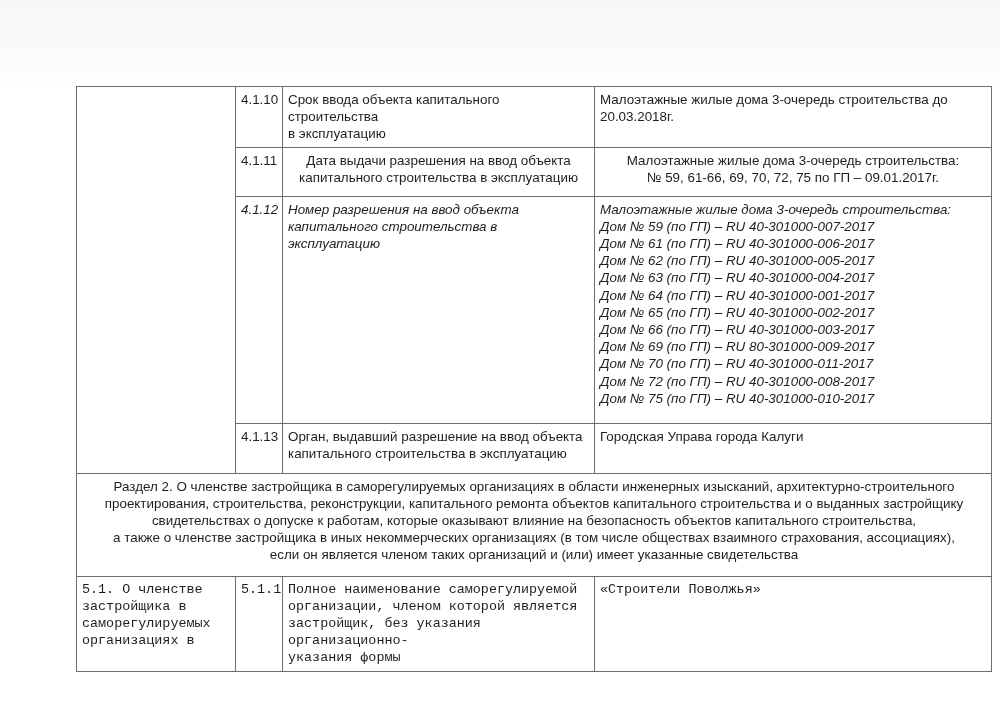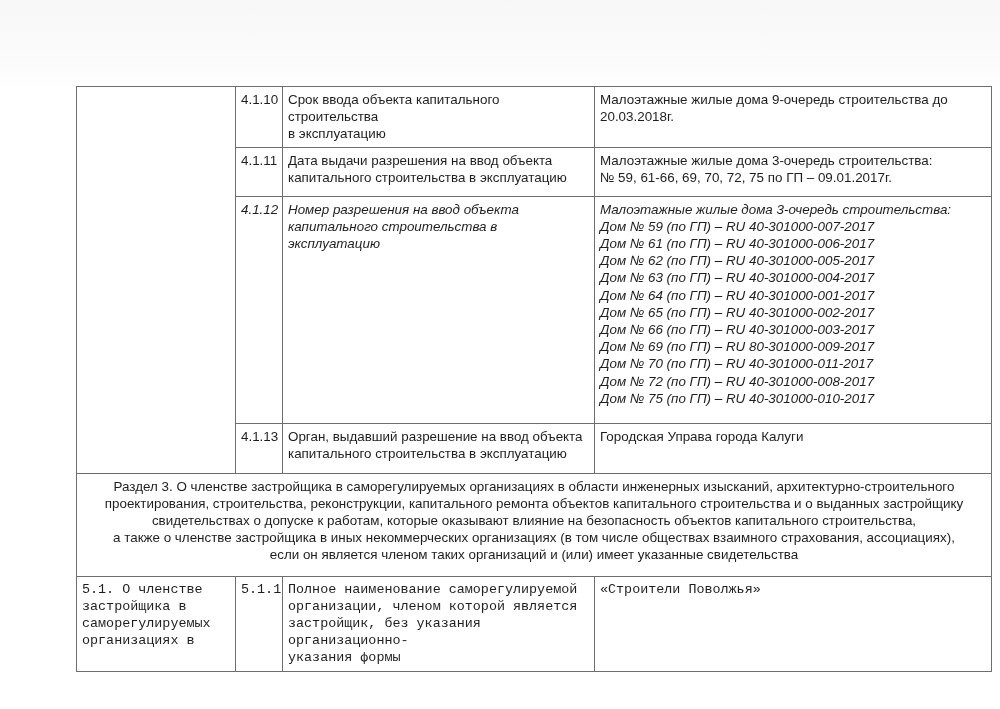--- a/index.html
+++ b/index.html
@@ -36,21 +36,21 @@
       border: 1.3px solid #6e6e6e;
       vertical-align: top;
       padding: 4px 5px 4px 5px;
     }
     col.c1 { width: 159px; }
     col.c2 { width: 47px; }
     col.c3 { width: 312px; }
     col.c4 { width: 397px; }
     td.num { white-space: nowrap; padding-left: 4px; }
     tr.r10 td { height: 40px; }
-    tr.r11 td { height: 40px; }
+    tr.r11 td { height: 40px; text-align: center; }
     tr.r12 td { height: 218px; font-style: italic; }
     tr.r13 td { height: 41px; margin-left: 20px; }
     tr.sec td { height: 94px; text-align: center; padding-top: 4px; }
     tr.r511 td { height: 74px; font-family: Liberation Mono, monospace; }
     .line { display: block; }
   </style>
 </head>
 <body>
 
 <div class="page">
@@ -64,21 +64,21 @@
     <tbody>
 
       <tr class="r10">
         <td rowspan="4"></td>
         <td class="num">4.1.10</td>
         <td>
           <span class="line">Срок ввода объекта капитального строительства</span>
           <span class="line">в эксплуатацию</span>
         </td>
         <td>
-          <span class="line">Малоэтажные жилые дома 9-очередь строительства до</span>
+          <span class="line">Малоэтажные жилые дома 3-очередь строительства до</span>
           <span class="line">20.03.2018г.</span>
         </td>
       </tr>
 
       <tr class="r11">
         <td class="num">4.1.11</td>
         <td>
           <span class="line">Дата выдачи разрешения на ввод объекта</span>
           <span class="line">капитального строительства в эксплуатацию</span>
         </td>
@@ -116,21 +116,21 @@
           <span class="line">Орган, выдавший разрешение на ввод объекта</span>
           <span class="line">капитального строительства в эксплуатацию</span>
         </td>
         <td>
           <span class="line">Городская Управа города Калуги</span>
         </td>
       </tr>
 
       <tr class="sec">
         <td colspan="4">
-          <span class="line">Раздел 3. О членстве застройщика в саморегулируемых организациях в области инженерных изысканий, архитектурно-строительного</span>
+          <span class="line">Раздел 2. О членстве застройщика в саморегулируемых организациях в области инженерных изысканий, архитектурно-строительного</span>
           <span class="line">проектирования, строительства, реконструкции, капитального ремонта объектов капитального строительства и о выданных застройщику</span>
           <span class="line">свидетельствах о допуске к работам, которые оказывают влияние на безопасность объектов капитального строительства,</span>
           <span class="line">а также о членстве застройщика в иных некоммерческих организациях (в том числе обществах взаимного страхования, ассоциациях),</span>
           <span class="line">если он является членом таких организаций и (или) имеет указанные свидетельства</span>
         </td>
       </tr>
 
       <tr class="r511">
         <td>
           <span class="line">5.1. О членстве</span>

